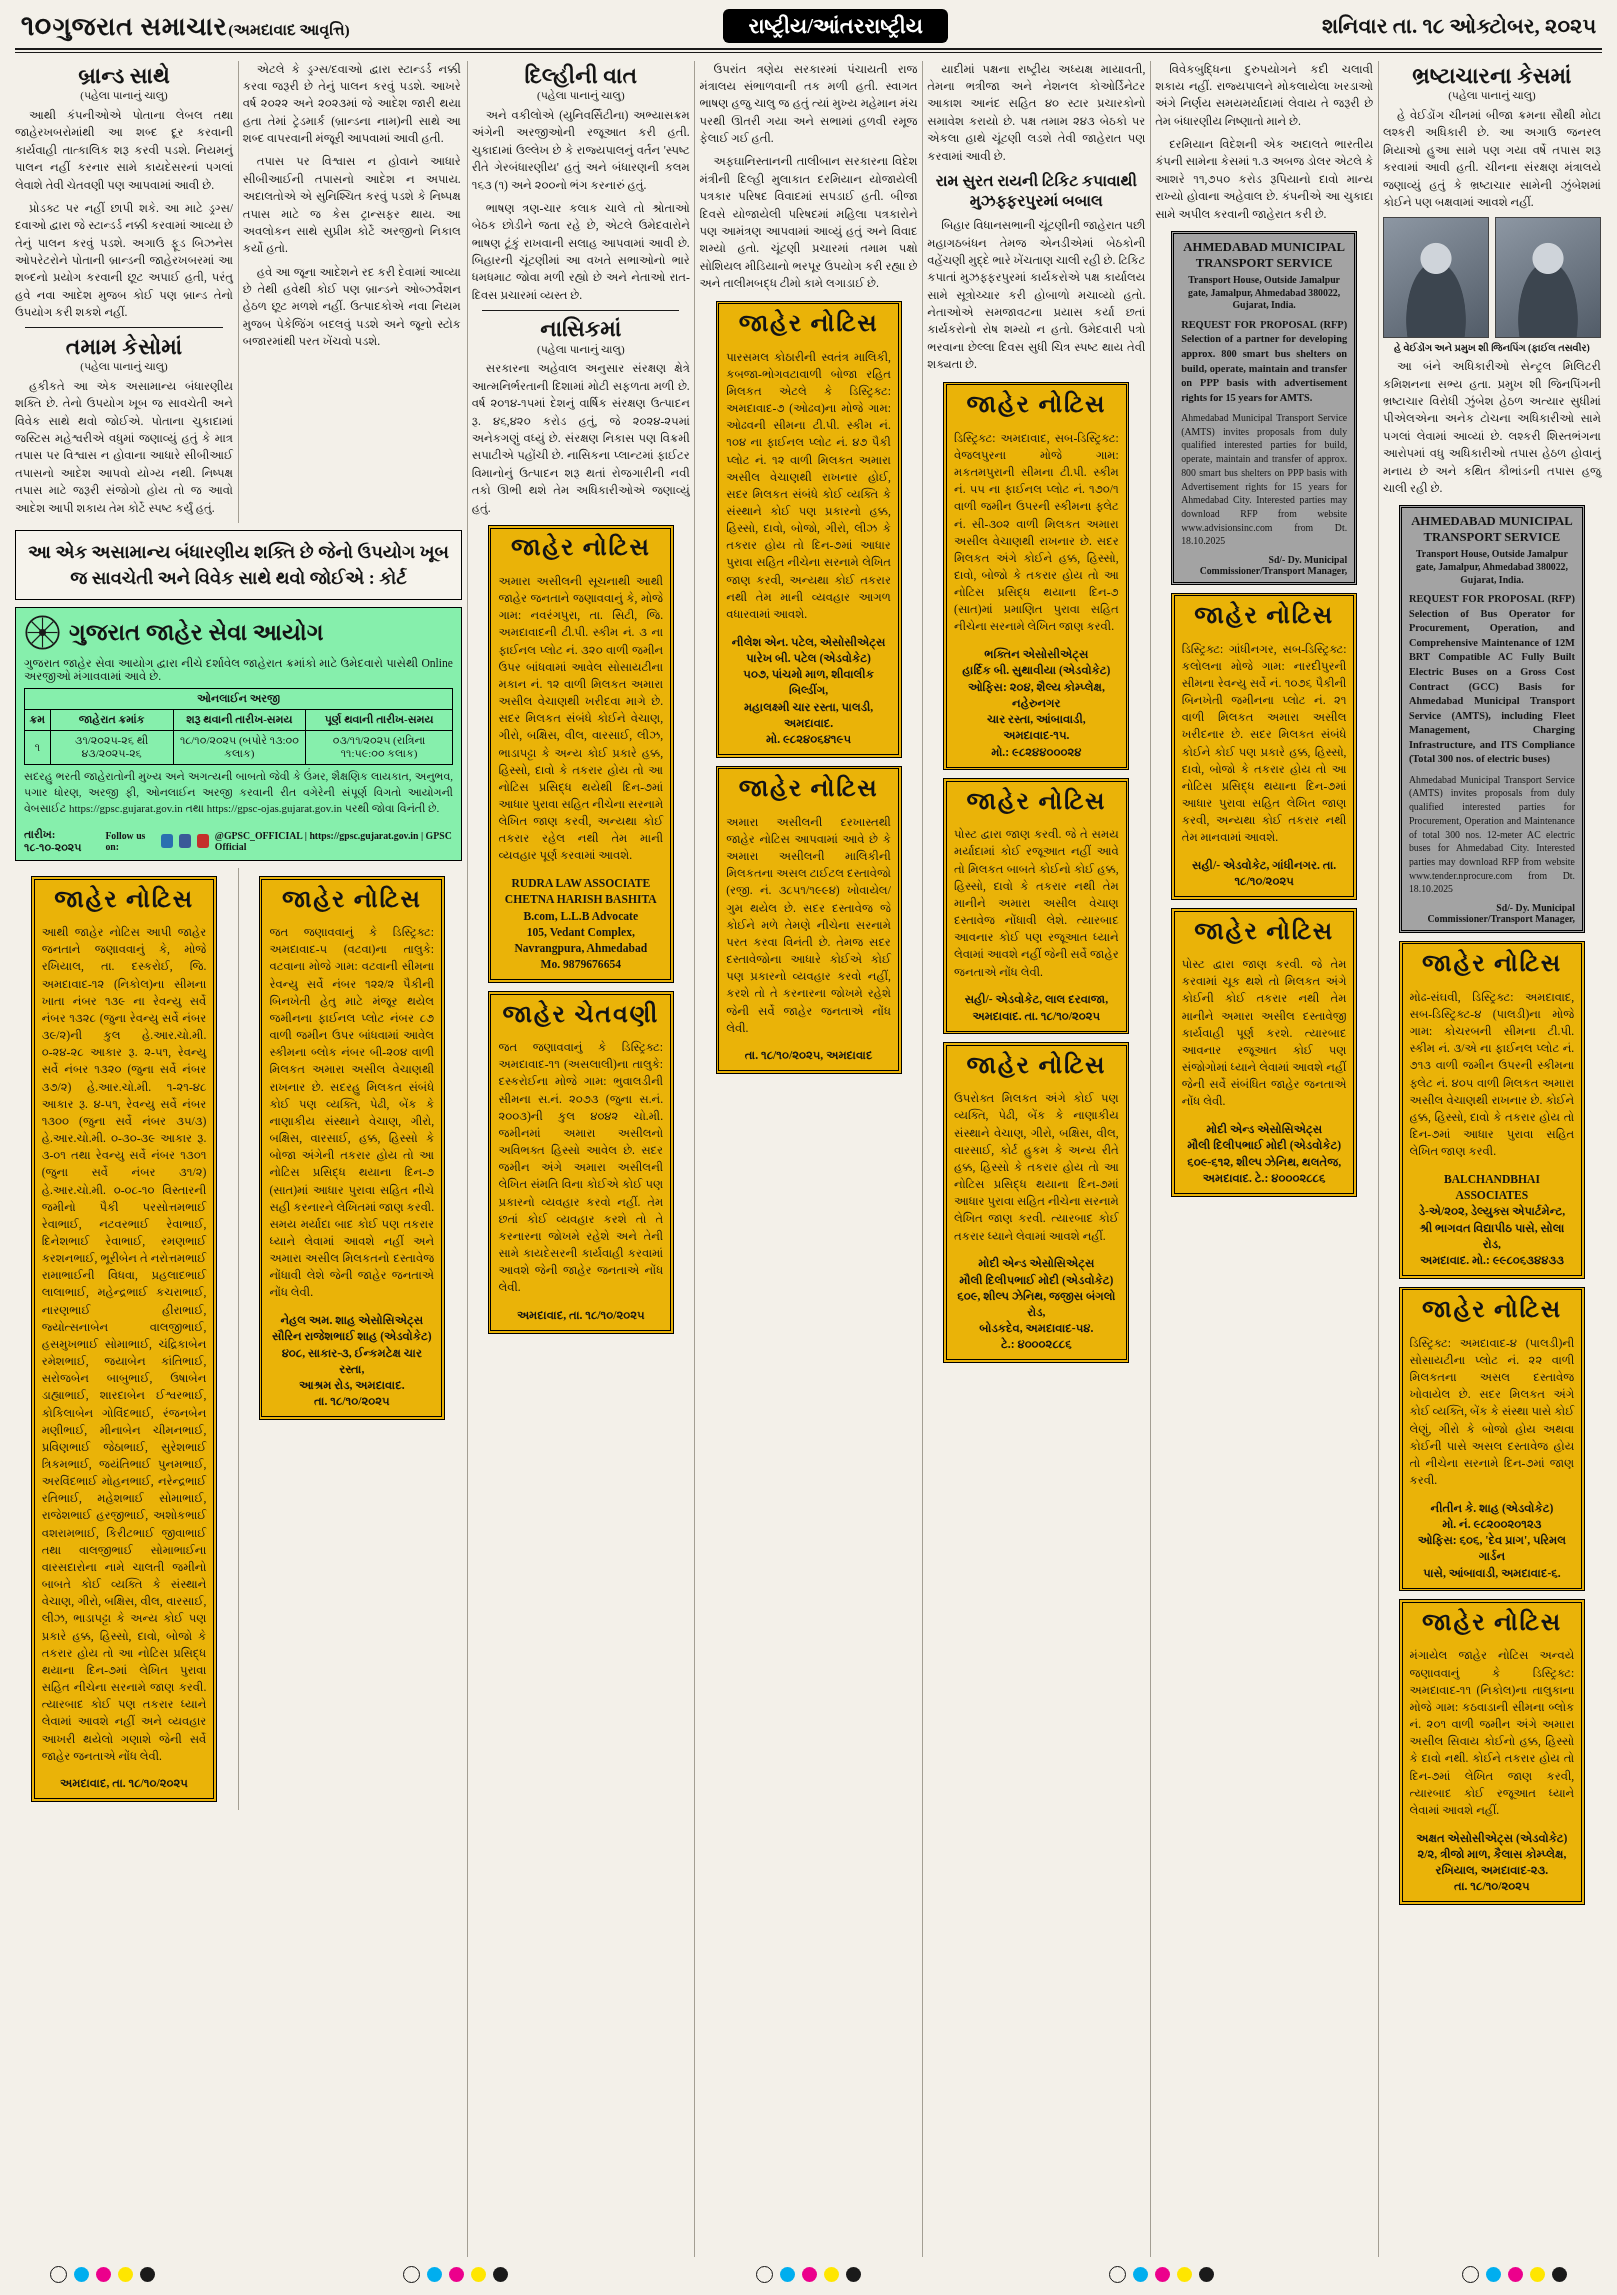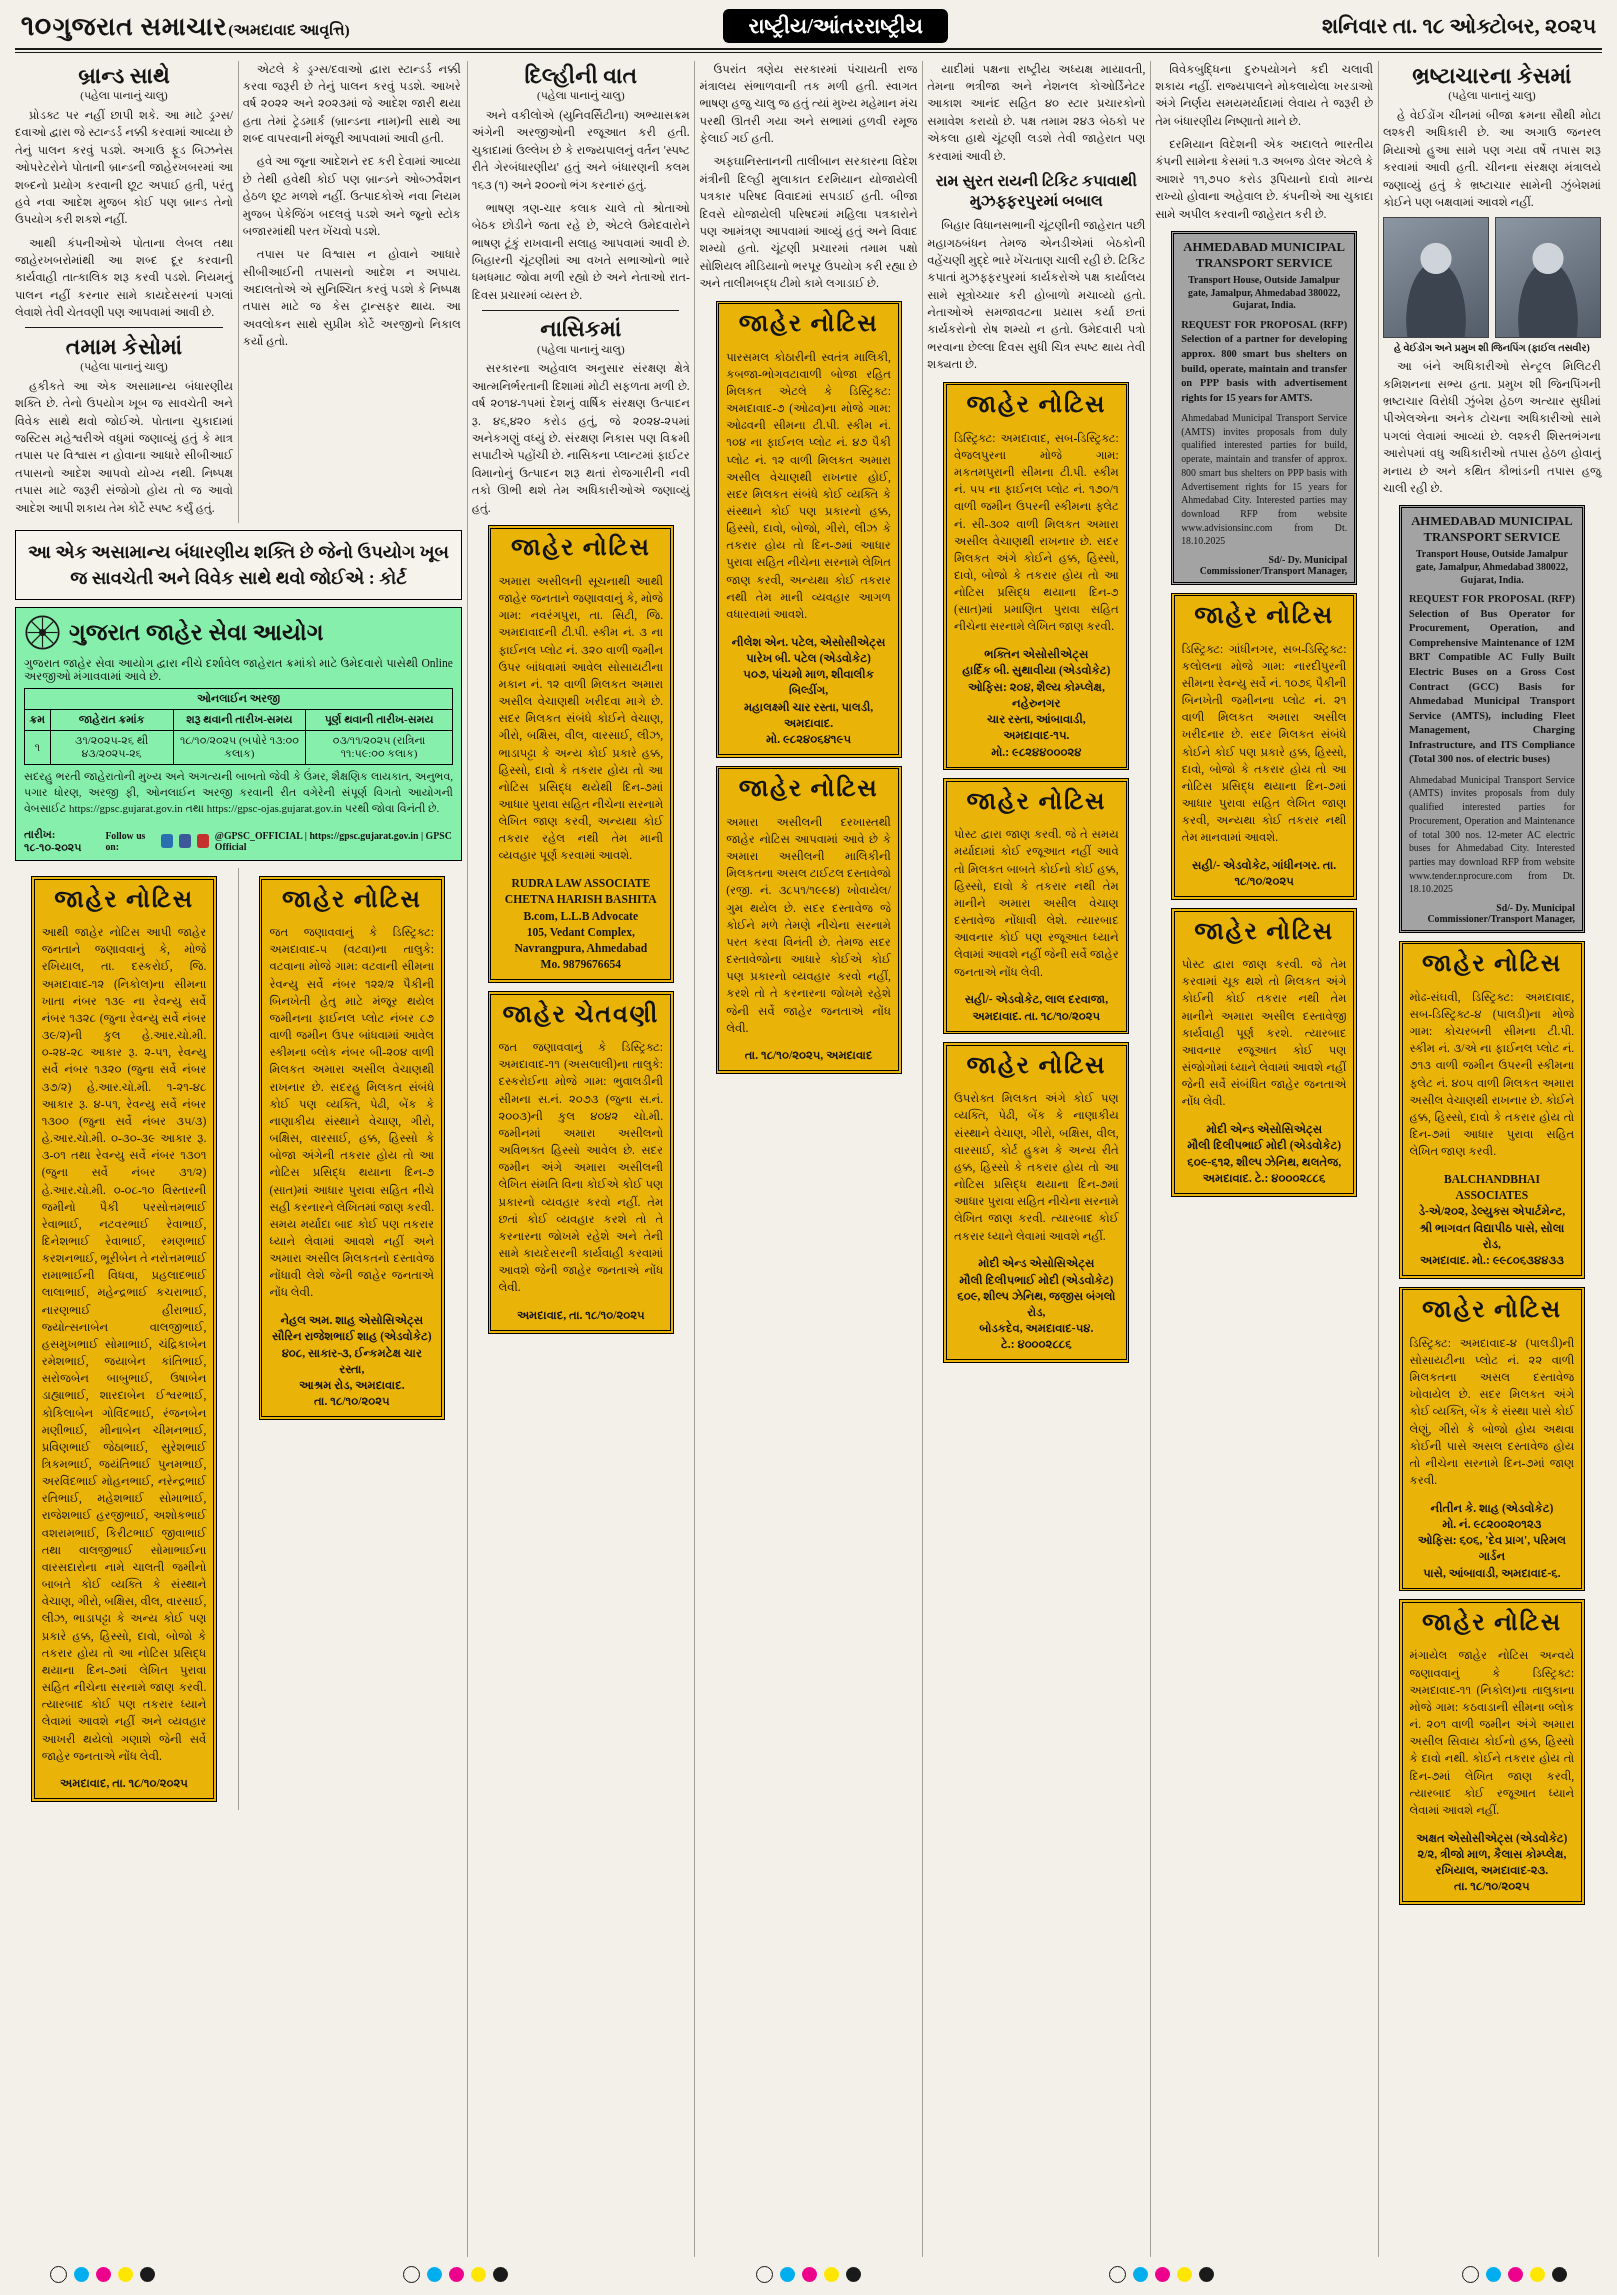--- a/index.html
+++ b/index.html
@@ -107,39 +107,39 @@
 
   <div class="content">
 
     <section class="left-pair">
       <div class="pair-row">
         <div class="subcol">
           <article>
             <h2 class="art-title">બ્રાન્ડ સાથે</h2>
             <div class="art-cont">(પહેલા પાનાનું ચાલુ)</div>
             <div class="bodytext">
+              <p>આથી કંપનીઓએ પોતાના લેબલ તથા જાહેરખબરોમાંથી આ શબ્દ દૂર કરવાની કાર્યવાહી તાત્કાલિક શરૂ કરવી પડશે. નિયમનું પાલન નહીં કરનાર સામે કાયદેસરનાં પગલાં લેવાશે તેવી ચેતવણી પણ આપવામાં આવી છે.</p>
               <p>પ્રોડક્ટ પર નહીં છાપી શકે. આ માટે ડ્રગ્સ/દવાઓ દ્વારા જે સ્ટાન્ડર્ડ નક્કી કરવામાં આવ્યા છે તેનું પાલન કરવું પડશે. અગાઉ ફૂડ બિઝનેસ ઓપરેટરોને પોતાની બ્રાન્ડની જાહેરખબરમાં આ શબ્દનો પ્રયોગ કરવાની છૂટ અપાઈ હતી, પરંતુ હવે નવા આદેશ મુજબ કોઈ પણ બ્રાન્ડ તેનો ઉપયોગ કરી શકશે નહીં.</p>
-              <p>આથી કંપનીઓએ પોતાના લેબલ તથા જાહેરખબરોમાંથી આ શબ્દ દૂર કરવાની કાર્યવાહી તાત્કાલિક શરૂ કરવી પડશે. નિયમનું પાલન નહીં કરનાર સામે કાયદેસરનાં પગલાં લેવાશે તેવી ચેતવણી પણ આપવામાં આવી છે.</p>
             </div>
           </article>
           <div class="art-sep"></div>
           <article>
             <h2 class="art-title">તમામ કેસોમાં</h2>
             <div class="art-cont">(પહેલા પાનાનું ચાલુ)</div>
             <div class="bodytext">
               <p>હકીકતે આ એક અસામાન્ય બંધારણીય શક્તિ છે. તેનો ઉપયોગ ખૂબ જ સાવચેતી અને વિવેક સાથે થવો જોઈએ. પોતાના ચુકાદામાં જસ્ટિસ મહેશ્વરીએ વધુમાં જણાવ્યું હતું કે માત્ર તપાસ પર વિશ્વાસ ન હોવાના આધારે સીબીઆઈ તપાસનો આદેશ આપવો યોગ્ય નથી. નિષ્પક્ષ તપાસ માટે જરૂરી સંજોગો હોય તો જ આવો આદેશ આપી શકાય તેમ કોર્ટે સ્પષ્ટ કર્યું હતું.</p>
             </div>
           </article>
         </div>
         <div class="vr"></div>
         <div class="subcol">
           <div class="bodytext">
             <p>એટલે કે ડ્રગ્સ/દવાઓ દ્વારા સ્ટાન્ડર્ડ નક્કી કરવા જરૂરી છે તેનું પાલન કરવું પડશે. આખરે વર્ષ ૨૦૨૨ અને ૨૦૨૩માં જે આદેશ જારી થયા હતા તેમાં ટ્રેડમાર્ક (બ્રાન્ડના નામ)ની સાથે આ શબ્દ વાપરવાની મંજૂરી આપવામાં આવી હતી.</p>
+            <p>તપાસ પર વિશ્વાસ ન હોવાને આધારે સીબીઆઈની તપાસનો આદેશ ન અપાય. અદાલતોએ એ સુનિશ્ચિત કરવું પડશે કે નિષ્પક્ષ તપાસ માટે જ કેસ ટ્રાન્સફર થાય. આ અવલોકન સાથે સુપ્રીમ કોર્ટે અરજીનો નિકાલ કર્યો હતો.</p>
             <p>હવે આ જૂના આદેશને રદ કરી દેવામાં આવ્યા છે તેથી હવેથી કોઈ પણ બ્રાન્ડને ઓબ્ઝર્વેશન હેઠળ છૂટ મળશે નહીં. ઉત્પાદકોએ નવા નિયમ મુજબ પેકેજિંગ બદલવું પડશે અને જૂનો સ્ટોક બજારમાંથી પરત ખેંચવો પડશે.</p>
-            <p>તપાસ પર વિશ્વાસ ન હોવાને આધારે સીબીઆઈની તપાસનો આદેશ ન અપાય. અદાલતોએ એ સુનિશ્ચિત કરવું પડશે કે નિષ્પક્ષ તપાસ માટે જ કેસ ટ્રાન્સફર થાય. આ અવલોકન સાથે સુપ્રીમ કોર્ટે અરજીનો નિકાલ કર્યો હતો.</p>
           </div>
         </div>
       </div>
 
       <div class="quotebox">આ એક અસામાન્ય બંધારણીય શક્તિ છે જેનો ઉપયોગ ખૂબ જ સાવચેતી અને વિવેક સાથે થવો જોઈએ : કોર્ટ</div>
 
       <div class="gpsc">
         <div class="gpsc-head">
           <span class="gpsc-emblem">
             <svg width="37" height="37" viewBox="0 0 64 64">

